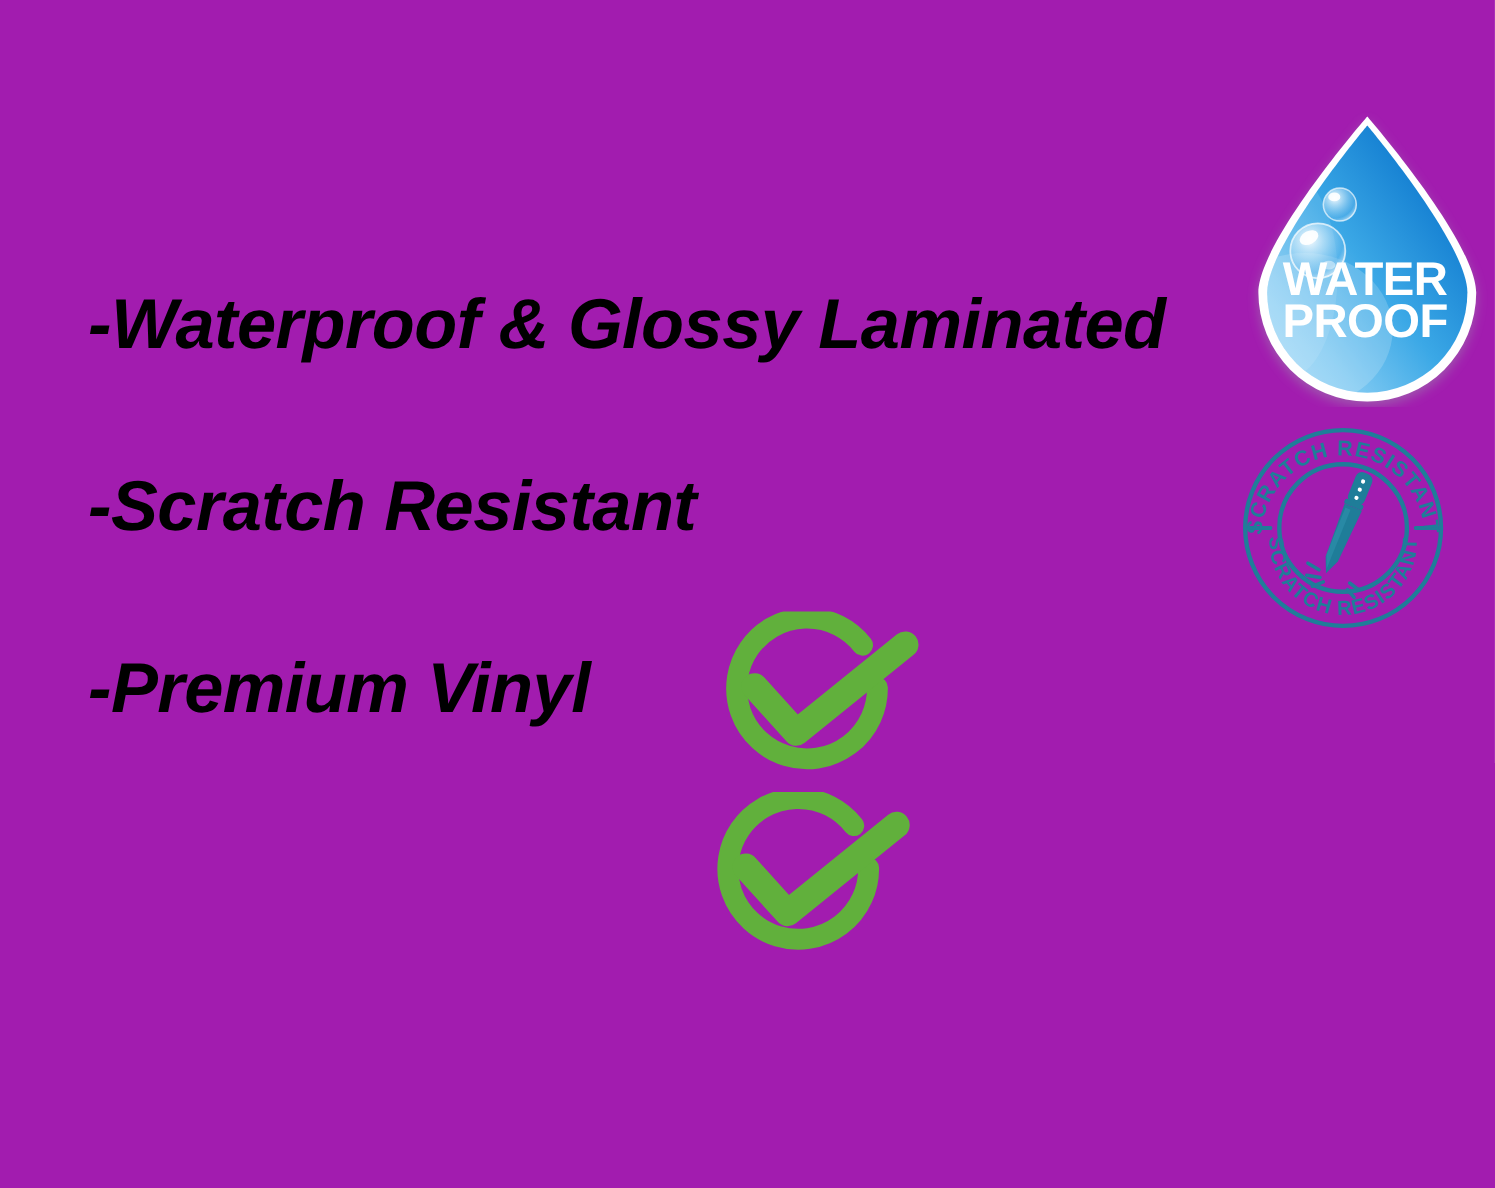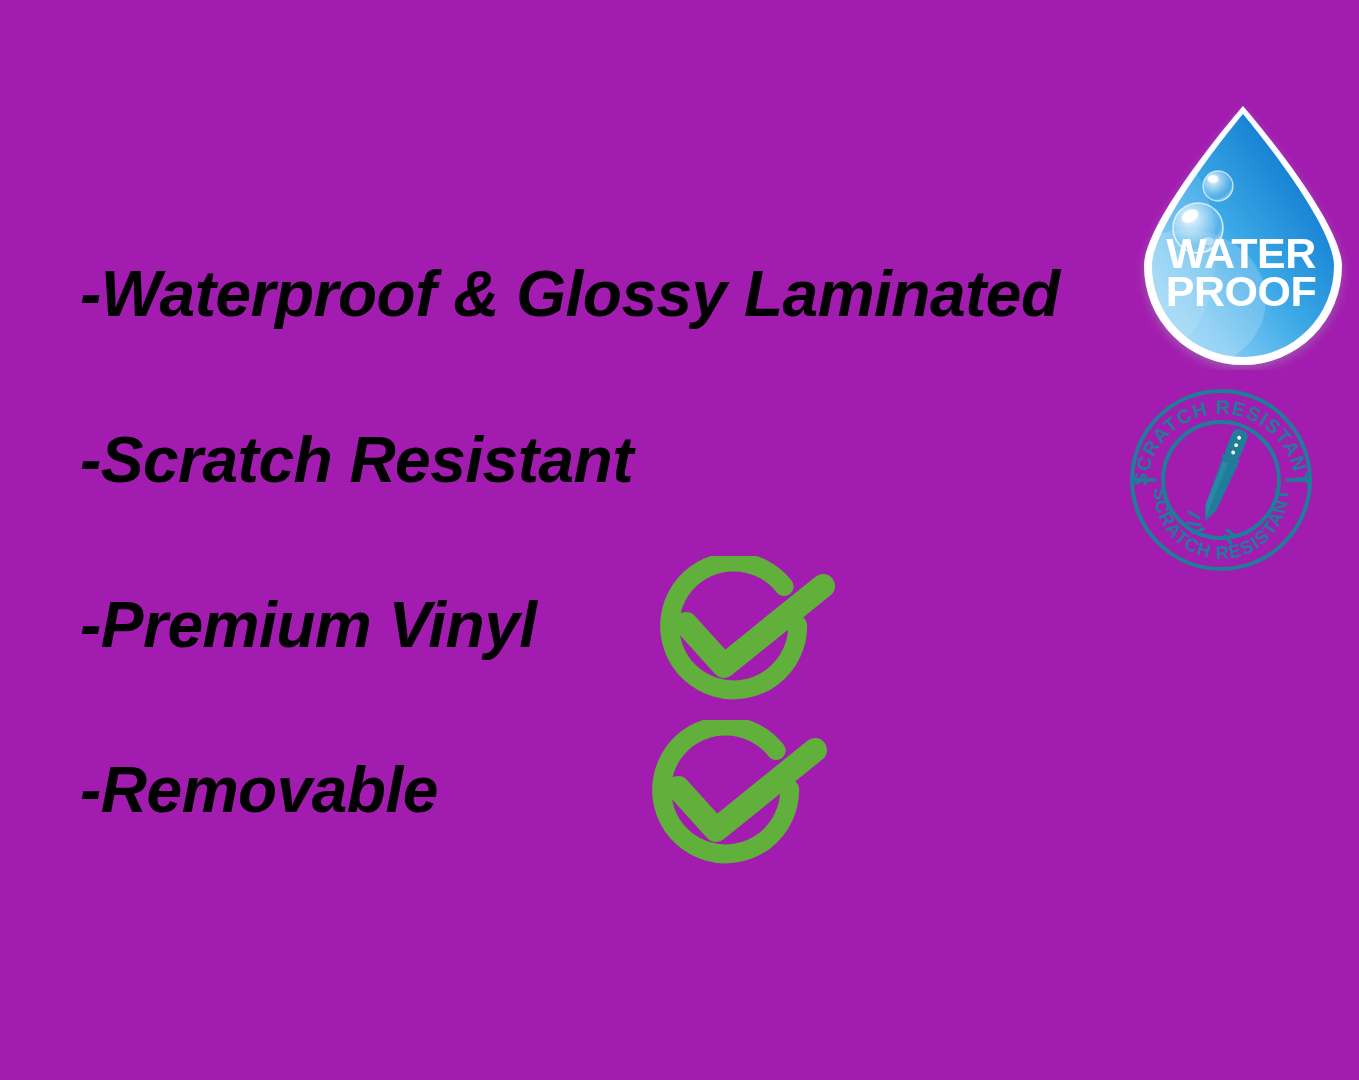--- a/index.html
+++ b/index.html
@@ -85,23 +85,20 @@
     </div>
 
     <div class="feature-line fl-1">
       <span>-Scratch Resistant</span>
     </div>
 
     <div class="feature-line fl-2">
       <span>-Premium Vinyl</span>
     </div>
 
-    <div class="feature-line fl-3">
-      <span>-Removable</span>
-    </div>
 
   </div>
 
   <div class="check-icon check-0">
     <svg viewBox="0 0 200 152" width="200" height="152" xmlns="http://www.w3.org/2000/svg">
 
       <path d="M 150 38
                A 64 64 0 1 0 158 78" fill="none" stroke="#61b03c" stroke-width="19" stroke-linecap="round" transform="rotate(-8 94 76)"></path>
 
       <path d="M 46 68 L 84 110 L 183 30" fill="none" stroke="#61b03c" stroke-width="24" stroke-linecap="round" stroke-linejoin="round"></path>

